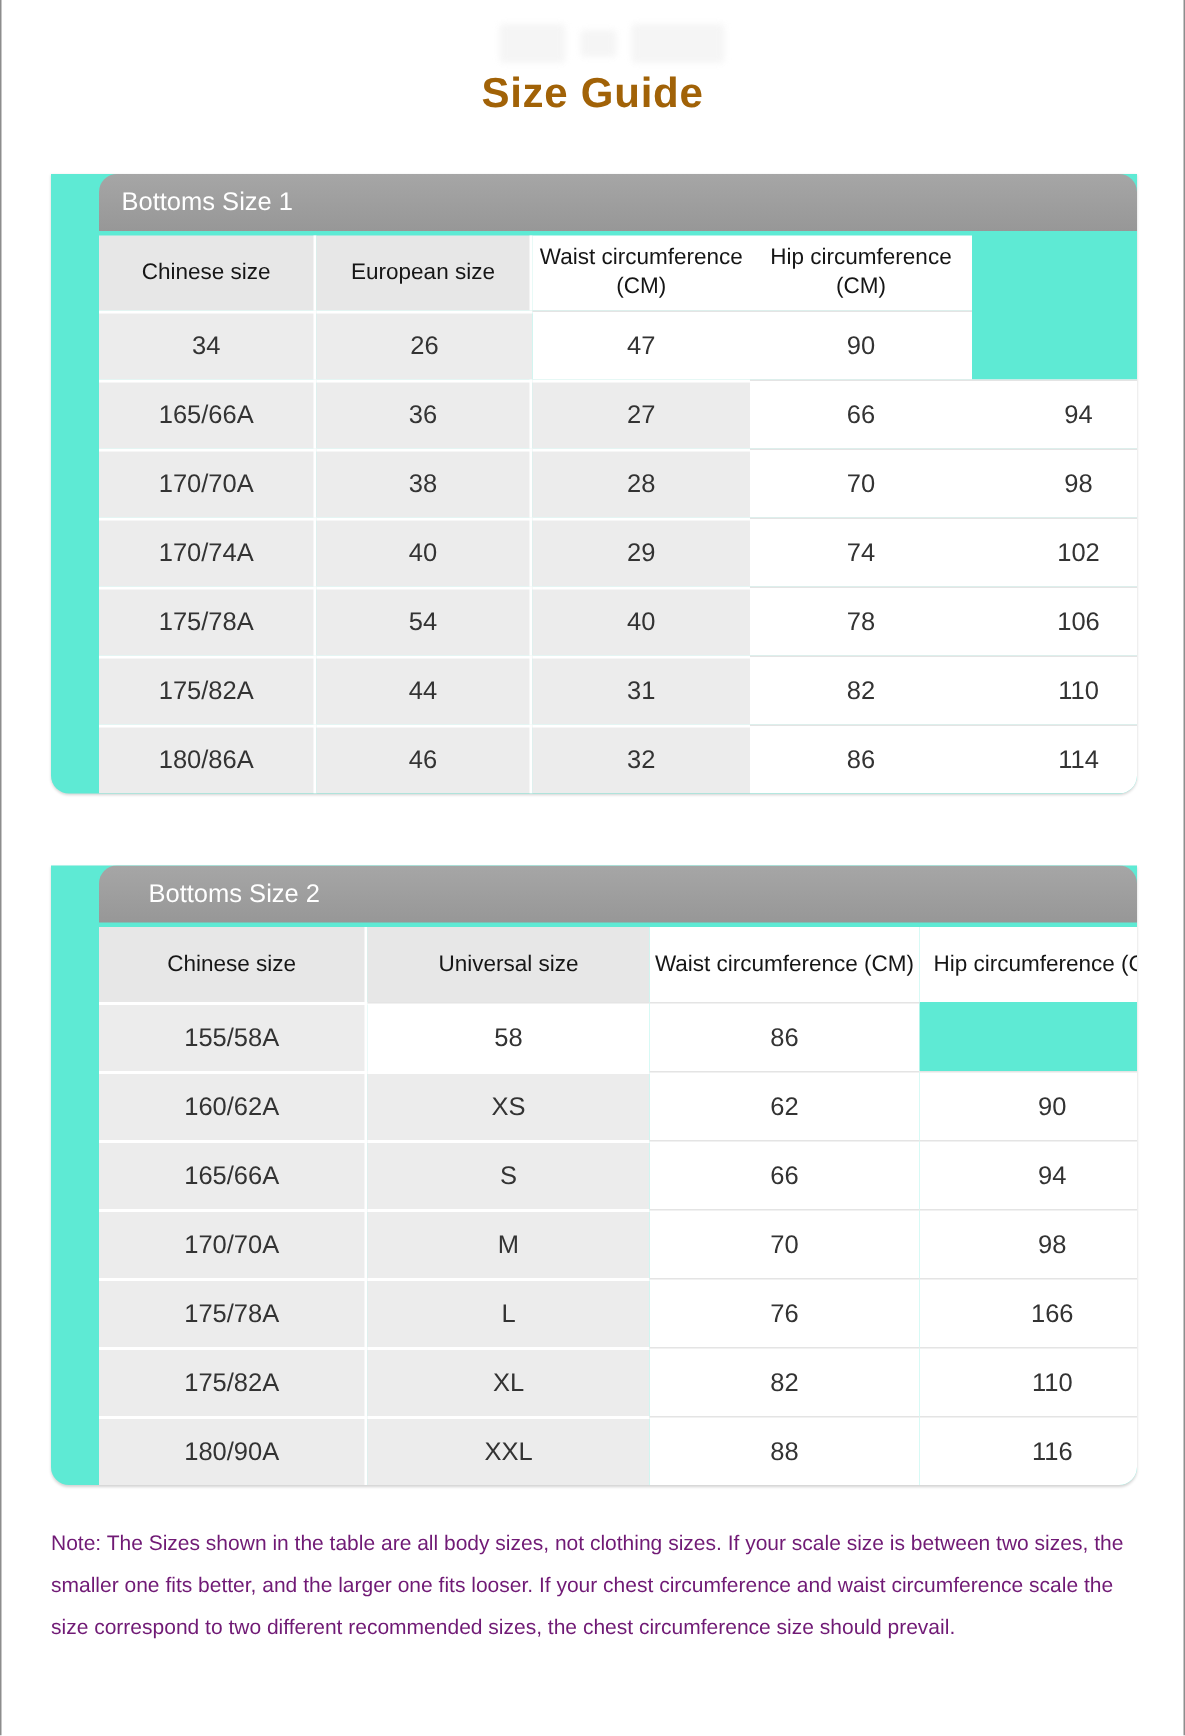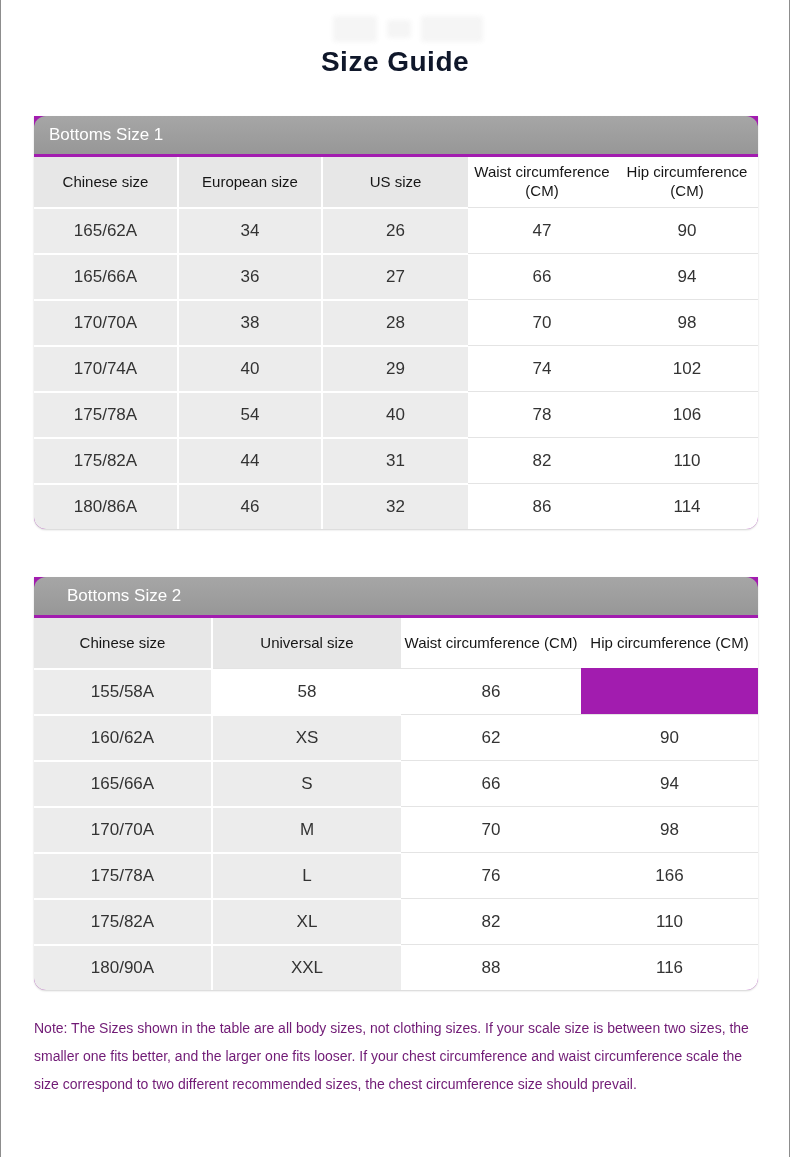--- a/index.html
+++ b/index.html
@@ -22,30 +22,31 @@
     filter:blur(2px); opacity:.55;
   }
   .watermark .blob { background:#ededed; height:26px; border-radius:3px; }
   .watermark .b1 { width:44px; }
   .watermark .b2 { width:24px; height:18px; }
   .watermark .b3 { width:62px; }
 
   .title {
     margin-top:46px;
     text-align:center;
-    font-size:28px; font-weight:bold; color:#0f172a;
+    font-size:28px; font-weight:bold; color:#a16207;
     letter-spacing:.5px;
   }
 
   .size-table {
     width:724px; margin-left:33px;
     border-radius:0 0 12px 12px;
     box-shadow:0 1px 2px rgba(0,0,0,.18);
     overflow:hidden;
-    background:#a21caf;
+    background:#5eead4;
+    padding-left:32px;
   }
   .t1 { margin-top:38px; }
   .t2 { margin-top:48px; }
 
   .banner {
     height:38px;
     background:linear-gradient(#a6a6a6,#979797);
     border-radius:12px 12px 0 0;
     color:#ffffff; font-size:17px;
     display:flex; align-items:center;
@@ -93,27 +94,25 @@
   <div class="title">Size Guide</div>
 
   <div class="size-table t1">
     <div class="banner">
       <span>Bottoms Size 1</span>
     </div>
 
     <div class="trow hrow">
       <div class="cell hg sep">Chinese size</div>
       <div class="cell hg sep">European size</div>
-      <div class="cell hg">US size</div>
       <div class="cell hw">Waist circumference (CM)</div>
       <div class="cell hw">Hip circumference (CM)</div>
     </div>
 
     <div class="trow drow">
-      <div class="cell g sep">165/62A</div>
       <div class="cell g sep">34</div>
       <div class="cell g">26</div>
       <div class="cell w">47</div>
       <div class="cell w">90</div>
     </div>
     <div class="trow drow">
       <div class="cell g sep">165/66A</div>
       <div class="cell g sep">36</div>
       <div class="cell g">27</div>
       <div class="cell w">66</div>

